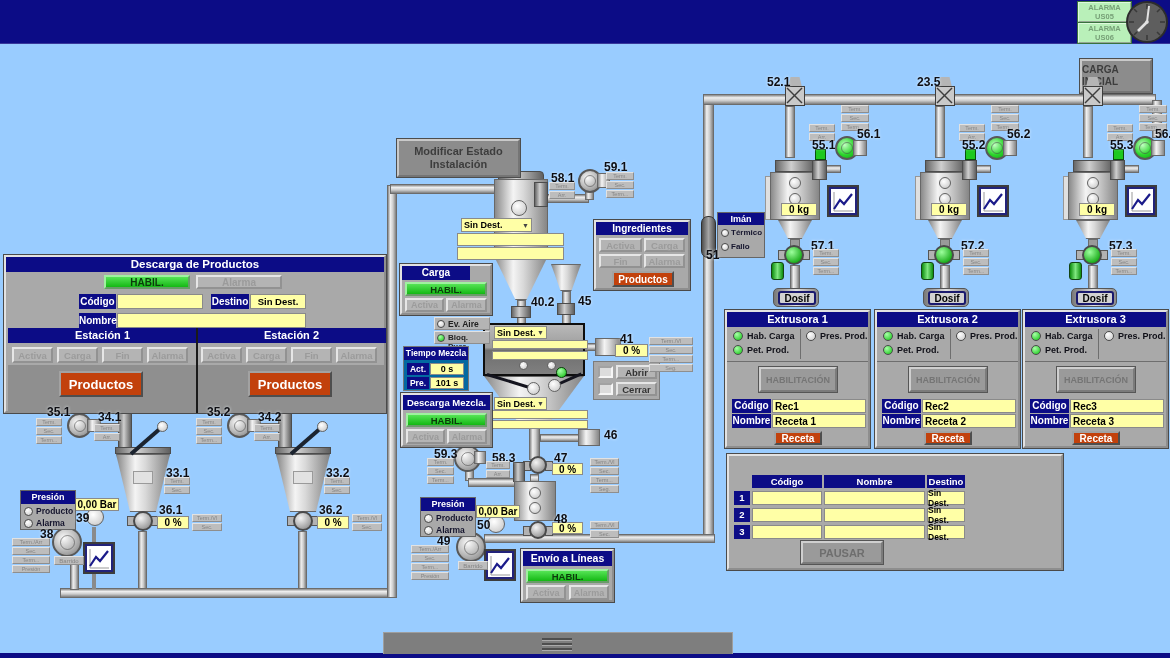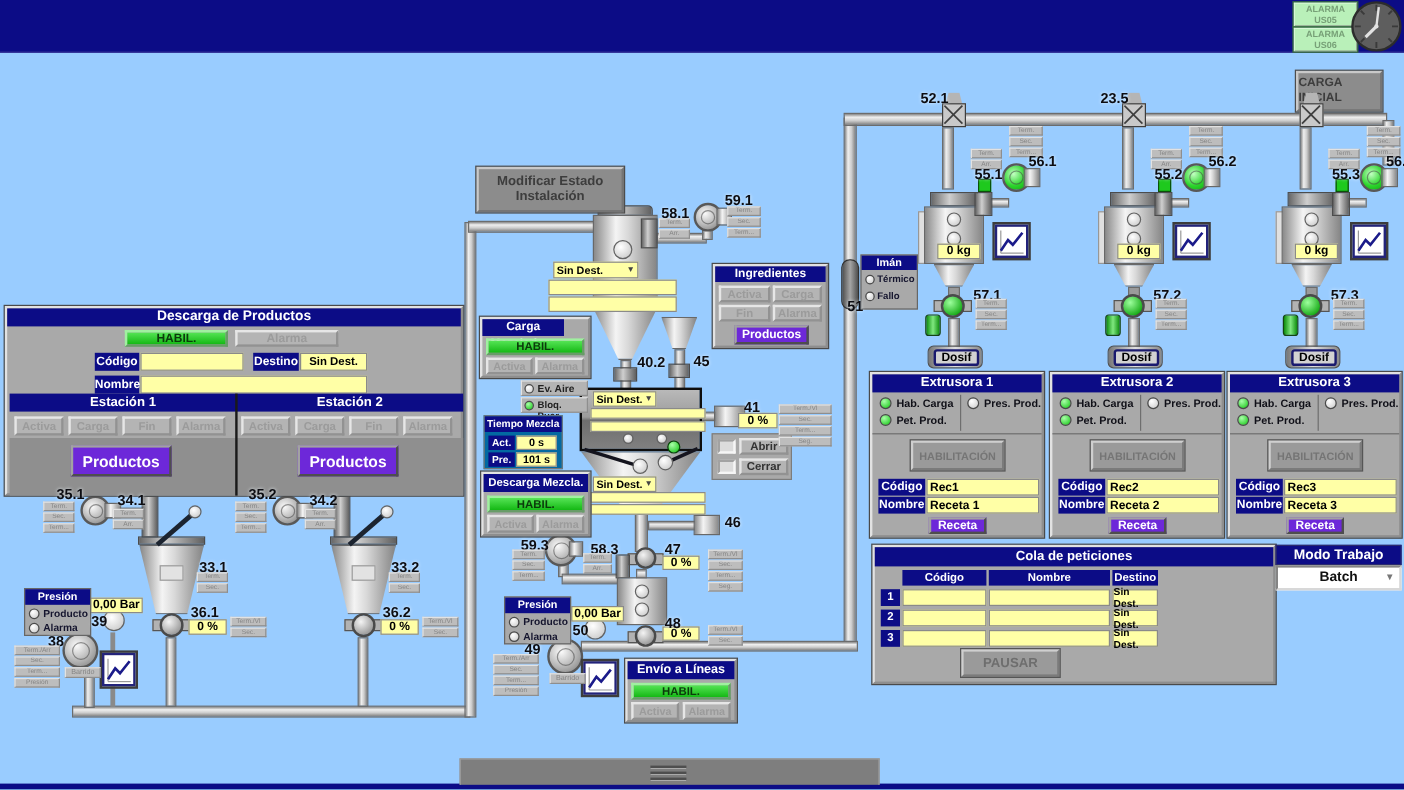--- a/index.html
+++ b/index.html
@@ -3,21 +3,21 @@
 <meta charset="utf-8">
 <style>
   html,body{margin:0;padding:0;background:#6d9fd0}
   #app{position:relative;width:1170px;height:658px;background:#99ccff;overflow:hidden;
        font-family:"Liberation Sans","DejaVu Sans",sans-serif;-webkit-font-smoothing:antialiased}
   .abs{position:absolute;box-sizing:border-box}
   .nv{background:#0c0c86;color:#fff;font-weight:bold;text-align:center}
   .btn{display:flex;align-items:center;justify-content:center;font-weight:bold;white-space:nowrap}
   .dis{background:#b4b4b4;border:2px outset #e6e6e6;color:#9b9b9b}
   .grn{background:linear-gradient(#55e455,#14b814);border:2px outset #a0f0a0;color:#0b3b0b}
-  .drk{background:#6d28d9;border:2px outset #a2a2a2;color:#fff}
+  .drk{background:#c2410c;border:2px outset #a2a2a2;color:#fff}
   .gry{background:#8c8c8c;border:2px outset #c9c9c9;color:#3d3d3d;outline:1px solid #4d4d4d}
   .fld{background:#ffffa6;border:1px solid #8a8a8a;color:#000;font-weight:bold;display:flex;align-items: center;font-size:10px;padding-left:2px}
   .fldc{justify-content:center;padding-left:0}
   .tag{font-weight:bold;color:#0d0d12;font-size:12px;white-space:nowrap;z-index:6;text-shadow:0 0 3px rgba(240,250,255,.9)}
   .pipeh{background:linear-gradient(#878787,#efefef 30%,#cdcdcd 62%,#7e7e7e);border:1px solid #6c6c6c;z-index:1}
   .pipev{background:linear-gradient(90deg,#878787,#efefef 30%,#cdcdcd 62%,#7e7e7e);border:1px solid #6c6c6c;z-index:1}
   .stk{background:#bdbdbd;border:1px outset #e2e2e2;color:#858585;font-size:5.5px;line-height:6px;text-align:center;overflow:hidden;white-space:nowrap;z-index:6}
   .ind{border-radius:50%;border:1px solid #4a4a4a;background:radial-gradient(circle at 35% 30%,#ffffff,#c9c9c9)}
   .ind.on{background:radial-gradient(circle at 35% 30%,#a8ffa8,#10c410)}
   .blw{border-radius:50%;background:radial-gradient(circle at 38% 35%,#fbfbfb,#b5b5b5 55%,#787878);border:2px solid #585858;z-index:2}
@@ -139,48 +139,40 @@
 
   <div class="abs" style="left:717px;top:212px;width:48px;height:46px;background:#a9a9a9;border:1px solid #666;z-index:5">
     <div class="abs nv" style="left:0;top:0;width:46px;height:12px;font-size:9px;line-height:12px">Imán</div>
     <span class="abs ind" style="left:3px;top:16px;width:8px;height:8px"></span>
     <span class="abs" style="left:13px;top:15px;font-size:8px;font-weight:bold;color:#15152e">Térmico</span>
     <span class="abs ind" style="left:3px;top:30px;width:8px;height:8px"></span>
     <span class="abs" style="left:13px;top:29px;font-size:8px;font-weight:bold;color:#15152e">Fallo</span>
   </div>
 
   <div class="abs panelfrm" style="left:727px;top:454px;width:336px;height:116px">
-    <div class="abs nv" style="left:0;top:0;width:332px;height:16px;font-size:11px;line-height:16px">Cola de peticiones</div>
     <div class="abs nv" style="left:23px;top:19px;width:70px;height:13px;font-size:9.5px;line-height:13px">Código</div>
     <div class="abs nv" style="left:95px;top:19px;width:101px;height:13px;font-size:9.5px;line-height:13px">Nombre</div>
     <div class="abs nv" style="left:198px;top:19px;width:38px;height:13px;font-size:9.5px;line-height:13px">Destino</div>
     <div id="cola-rows">
         <div class="abs nv" style="left: 5px; top: 35px; width: 16px; height: 14px; font-size: 9.5px; line-height: 14px;">1</div>
         <div class="abs fld" style="left: 23px; top: 35px; width: 70px; height: 14px;"></div>
         <div class="abs fld" style="left: 95px; top: 35px; width: 101px; height: 14px;"></div>
         <div class="abs fld fldc" style="left: 198px; top: 35px; width: 38px; height: 14px; font-size: 8.5px;">Sin Dest.</div>
         <div class="abs nv" style="left: 5px; top: 52px; width: 16px; height: 14px; font-size: 9.5px; line-height: 14px;">2</div>
         <div class="abs fld" style="left: 23px; top: 52px; width: 70px; height: 14px;"></div>
         <div class="abs fld" style="left: 95px; top: 52px; width: 101px; height: 14px;"></div>
         <div class="abs fld fldc" style="left: 198px; top: 52px; width: 38px; height: 14px; font-size: 8.5px;">Sin Dest.</div>
         <div class="abs nv" style="left: 5px; top: 69px; width: 16px; height: 14px; font-size: 9.5px; line-height: 14px;">3</div>
         <div class="abs fld" style="left: 23px; top: 69px; width: 70px; height: 14px;"></div>
         <div class="abs fld" style="left: 95px; top: 69px; width: 101px; height: 14px;"></div>
         <div class="abs fld fldc" style="left: 198px; top: 69px; width: 38px; height: 14px; font-size: 8.5px;">Sin Dest.</div>
       </div>
     <div class="abs btn" style="left:72px;top:85px;width:82px;height:23px;font-size:11px;background:#9a9a9a;border:2px outset #cfcfcf;outline:1px solid #555;color:#6e6e6e">PAUSAR</div>
   </div>
 
-  <div class="abs" style="left:1063px;top:454px;width:105px;height:40px;z-index:5">
-    <div class="abs nv" style="left:0;top:0;width:105px;height:17px;font-size:11.5px;line-height:17px;border:1px solid #2a2a6e">Modo Trabajo</div>
-    <div class="abs" style="left:0;top:17px;width:105px;height:21px;background:#fff;border:2px inset #d8d8d8;z-index:5">
-      <span class="abs" style="left:0;top:2px;width:100%;text-align:center;font-size:11.5px;font-weight:bold;color:#111">Batch</span>
-      <span class="abs" style="right:4px;top:3px;font-size:8px;color:#777">▼</span>
-    </div>
-  </div>
 
   <div class="abs" style="left:383px;top:632px;width:350px;height:22px;background:#7e7e7e;border:1px solid #9e9e9e;border-bottom:none;z-index:7">
     <div class="abs" style="left:158px;top:5px;width:30px;height:12px">
       <div style="height:2px;background:#4e4e4e;margin-bottom:2px;border-bottom:1px solid #aaa"></div>
       <div style="height:2px;background:#4e4e4e;margin-bottom:2px;border-bottom:1px solid #aaa"></div>
       <div style="height:2px;background:#4e4e4e;border-bottom:1px solid #aaa"></div>
     </div>
   </div>
   <div class="abs" style="left:0;top:653px;width:1170px;height:5px;background:#0c0c86;z-index:6"></div>
 

